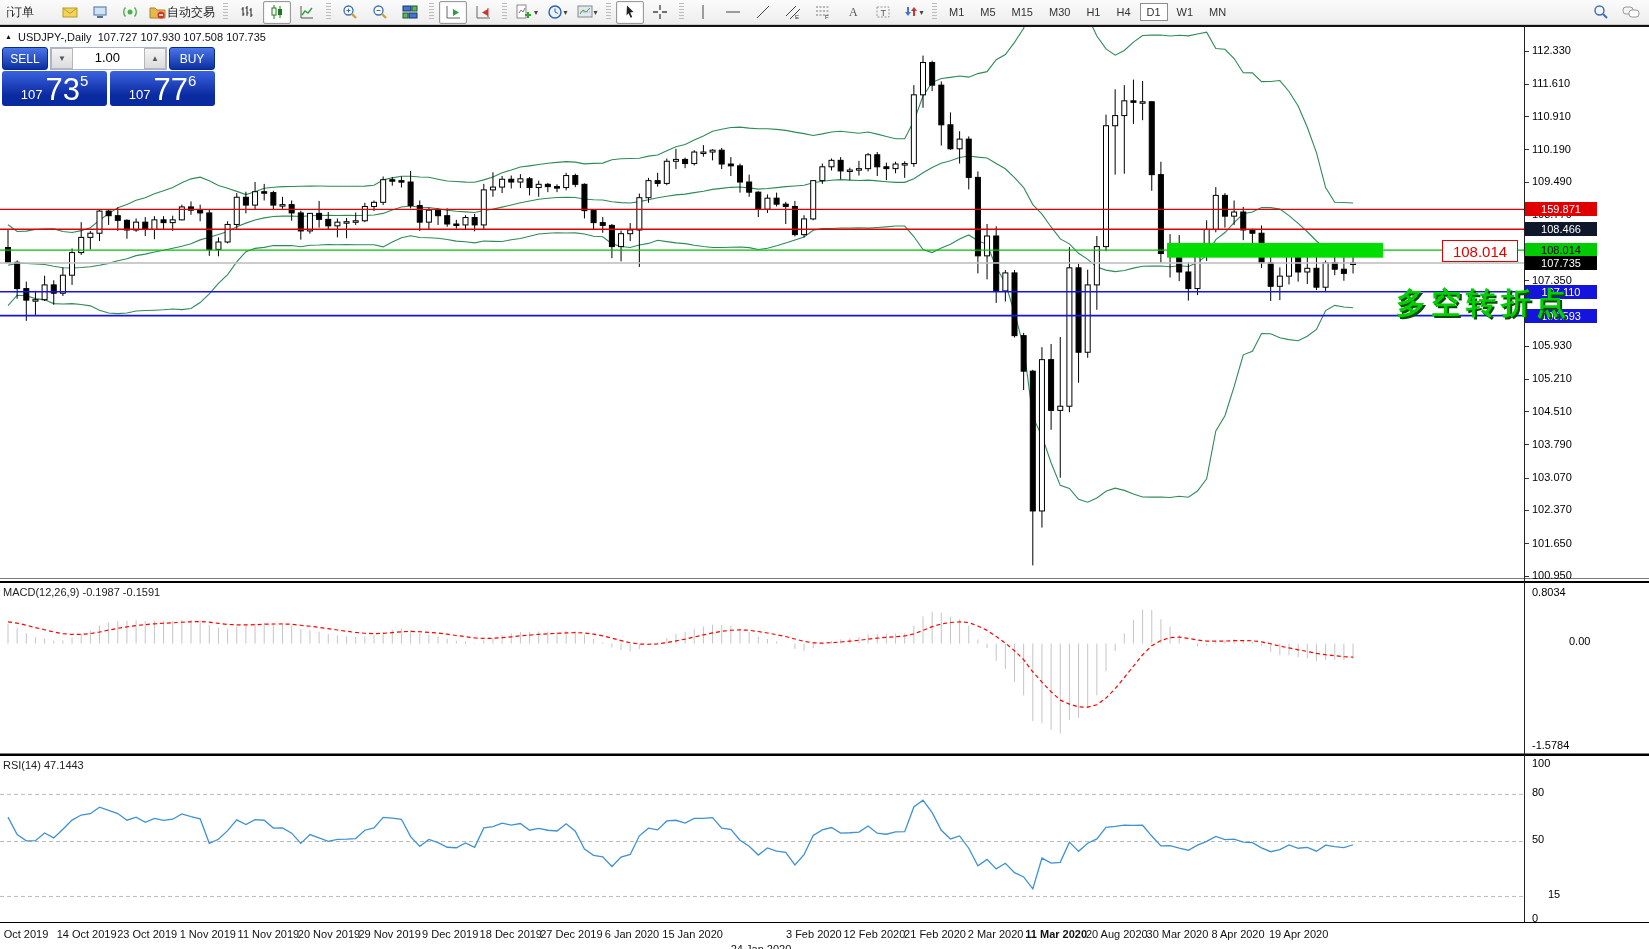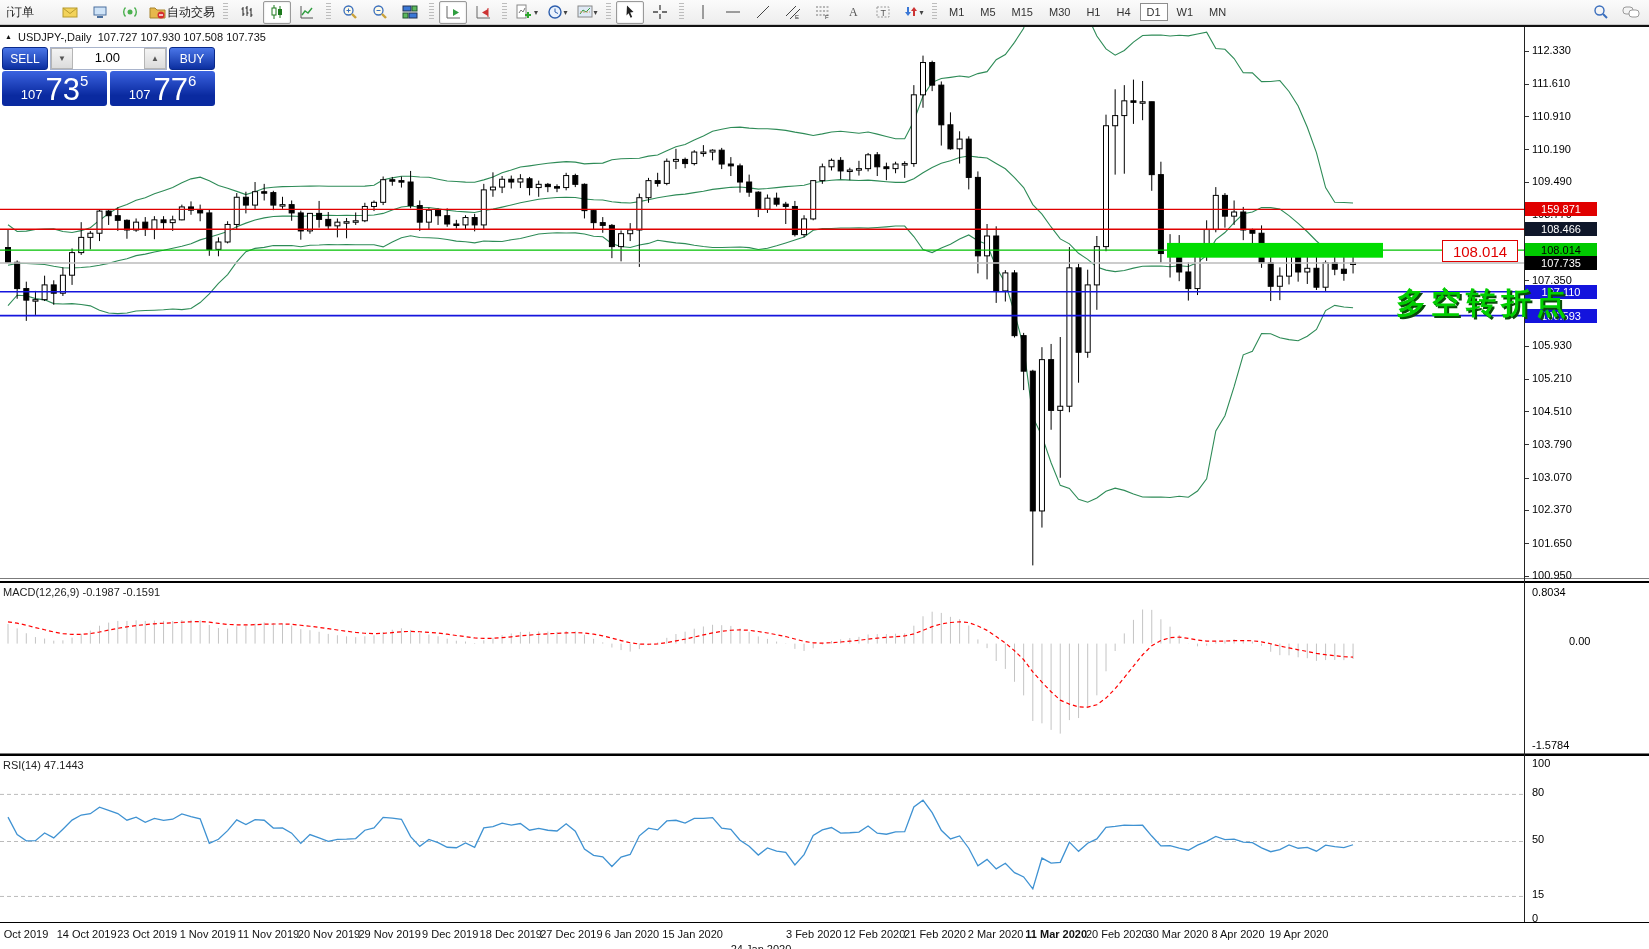--- a/index.html
+++ b/index.html
@@ -817,21 +817,21 @@
       <div class="price-badge" style="top: 216.114px; background: rgb(0, 202, 0); color: rgb(0, 0, 0);">108.014</div>
       <div class="price-badge" style="top: 228.986px; background: rgb(0, 0, 0); color: rgb(255, 255, 255);">107.735</div>
       <div class="price-badge" style="top: 257.819px; background: rgb(20, 20, 221); color: rgb(255, 255, 255);">107.110</div>
       <div class="price-badge" style="top: 281.671px; background: rgb(20, 20, 221); color: rgb(255, 255, 255);">106.593</div>
       <div class="tick-label" style="top: 559px;">0.8034</div>
       <div class="tick-label" style="top: 608px; padding-left: 37px;">0.00</div>
       <div class="tick-label" style="top: 712px;">-1.5784</div>
       <div class="tick-label" style="top: 730px;">100</div>
       <div class="tick-label" style="top: 759px;">80</div>
       <div class="tick-label" style="top: 806px;">50</div>
-      <div class="tick-label" style="top: 861px;">15</div>
+      <div class="tick-label" style="top: 861px; margin-left: 16px;">15</div>
       <div class="tick-label" style="top: 885px;">0</div>
     </div>
   <div id="date-axis">
       <div class="date-label" style="left: 26px;">Oct 2019</div>
       <div class="date-label" style="left: 86.6px;">14 Oct 2019</div>
       <div class="date-label" style="left: 147.2px;">23 Oct 2019</div>
       <div class="date-label" style="left: 207.8px;">1 Nov 2019</div>
       <div class="date-label" style="left: 268.4px;">11 Nov 2019</div>
       <div class="date-label" style="left: 329px;">20 Nov 2019</div>
       <div class="date-label" style="left: 389.6px;">29 Nov 2019</div>
@@ -839,18 +839,18 @@
       <div class="date-label" style="left: 510.8px;">18 Dec 2019</div>
       <div class="date-label" style="left: 571.4px;">27 Dec 2019</div>
       <div class="date-label" style="left: 632px;">6 Jan 2020</div>
       <div class="date-label" style="left: 692.6px;">15 Jan 2020</div>
       <div class="date-label" style="left: 761px; margin-top: 15px;">24 Jan 2020</div>
       <div class="date-label" style="left: 813.8px;">3 Feb 2020</div>
       <div class="date-label" style="left: 874.4px;">12 Feb 2020</div>
       <div class="date-label" style="left: 935px;">21 Feb 2020</div>
       <div class="date-label" style="left: 995.6px;">2 Mar 2020</div>
       <div class="date-label" style="left: 1056.2px; font-weight: bold;">11 Mar 2020</div>
-      <div class="date-label" style="left: 1116.8px;">20 Feb 2020</div>
+      <div class="date-label" style="left: 1116.8px;">20 Aug 2020</div>
       <div class="date-label" style="left: 1177.4px;">30 Mar 2020</div>
       <div class="date-label" style="left: 1238px;">8 Apr 2020</div>
       <div class="date-label" style="left: 1298.6px;">19 Apr 2020</div>
     </div>
 </div>
 
 </body></html>

